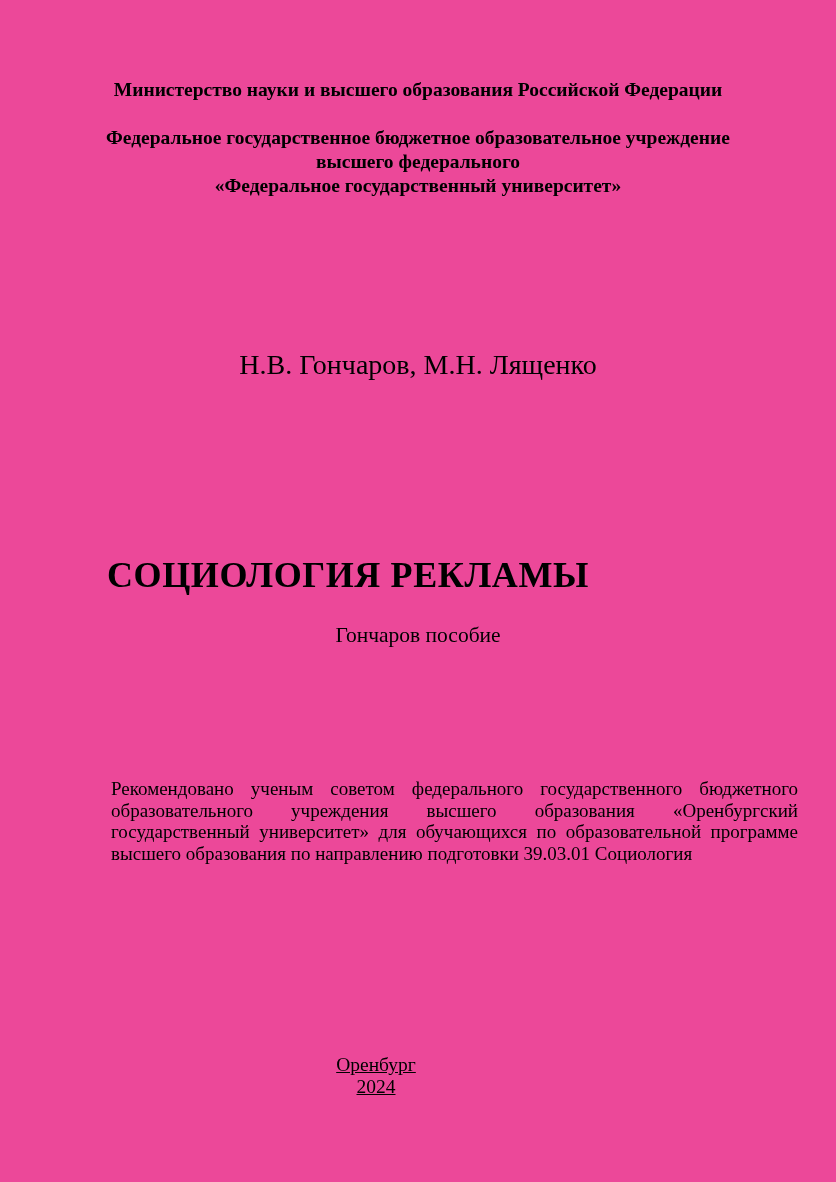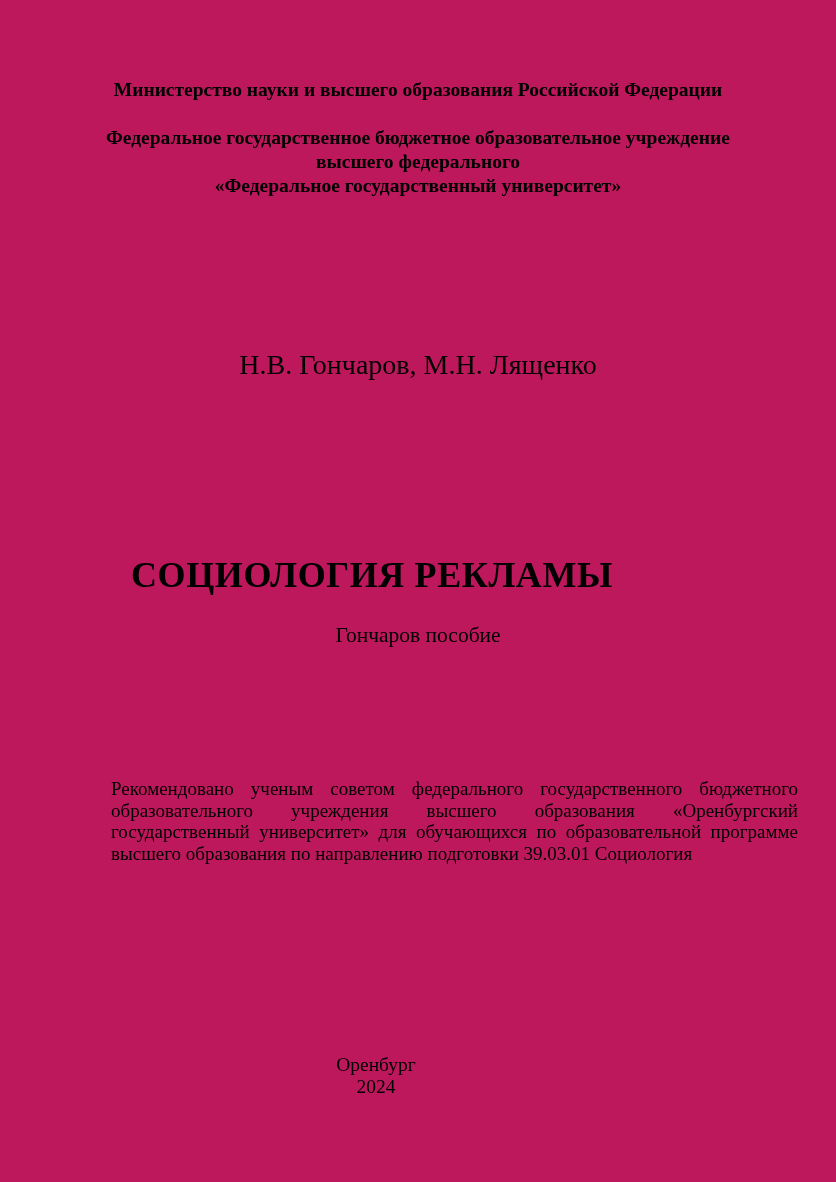--- a/index.html
+++ b/index.html
@@ -7,21 +7,21 @@
     margin: 0;
     padding: 0;
     background: #ffffff;
   }
 
   .page {
     position: relative;
     width: 836px;
     height: 1182px;
     margin: 0 auto;
-    background: #be185d;
+    background: #ec4899;
     color: #000000;
     font-family: "Liberation Serif", "DejaVu Serif", serif;
     overflow: hidden;
     box-sizing: border-box;
   }
 
   
   .org-header {
     position: absolute;
     top: 78px;
@@ -61,21 +61,20 @@
   .title {
     position: absolute;
     top: 529px;
     left: 0;
     width: 696px;
     text-align: center;
     font-size: 36px;
     font-weight: bold;
     letter-spacing: 0.6px;
     line-height: 44px;
-    padding-left: 24px;
   }
 
   
   .subtitle {
     position: absolute;
     top: 621px;
     left: 0;
     width: 836px;
     text-align: center;
     font-size: 21.5px;
@@ -99,20 +98,21 @@
 
   
   .imprint {
     position: absolute;
     top: 1054px;
     left: 0;
     width: 752px;
     text-align: center;
     font-size: 19.5px;
     line-height: 22px;
+    text-decoration: underline;
   }
 
   .imprint .line {
     display: block;
   }
 </style>
 </head>
 <body>
 
 <div class="page">

